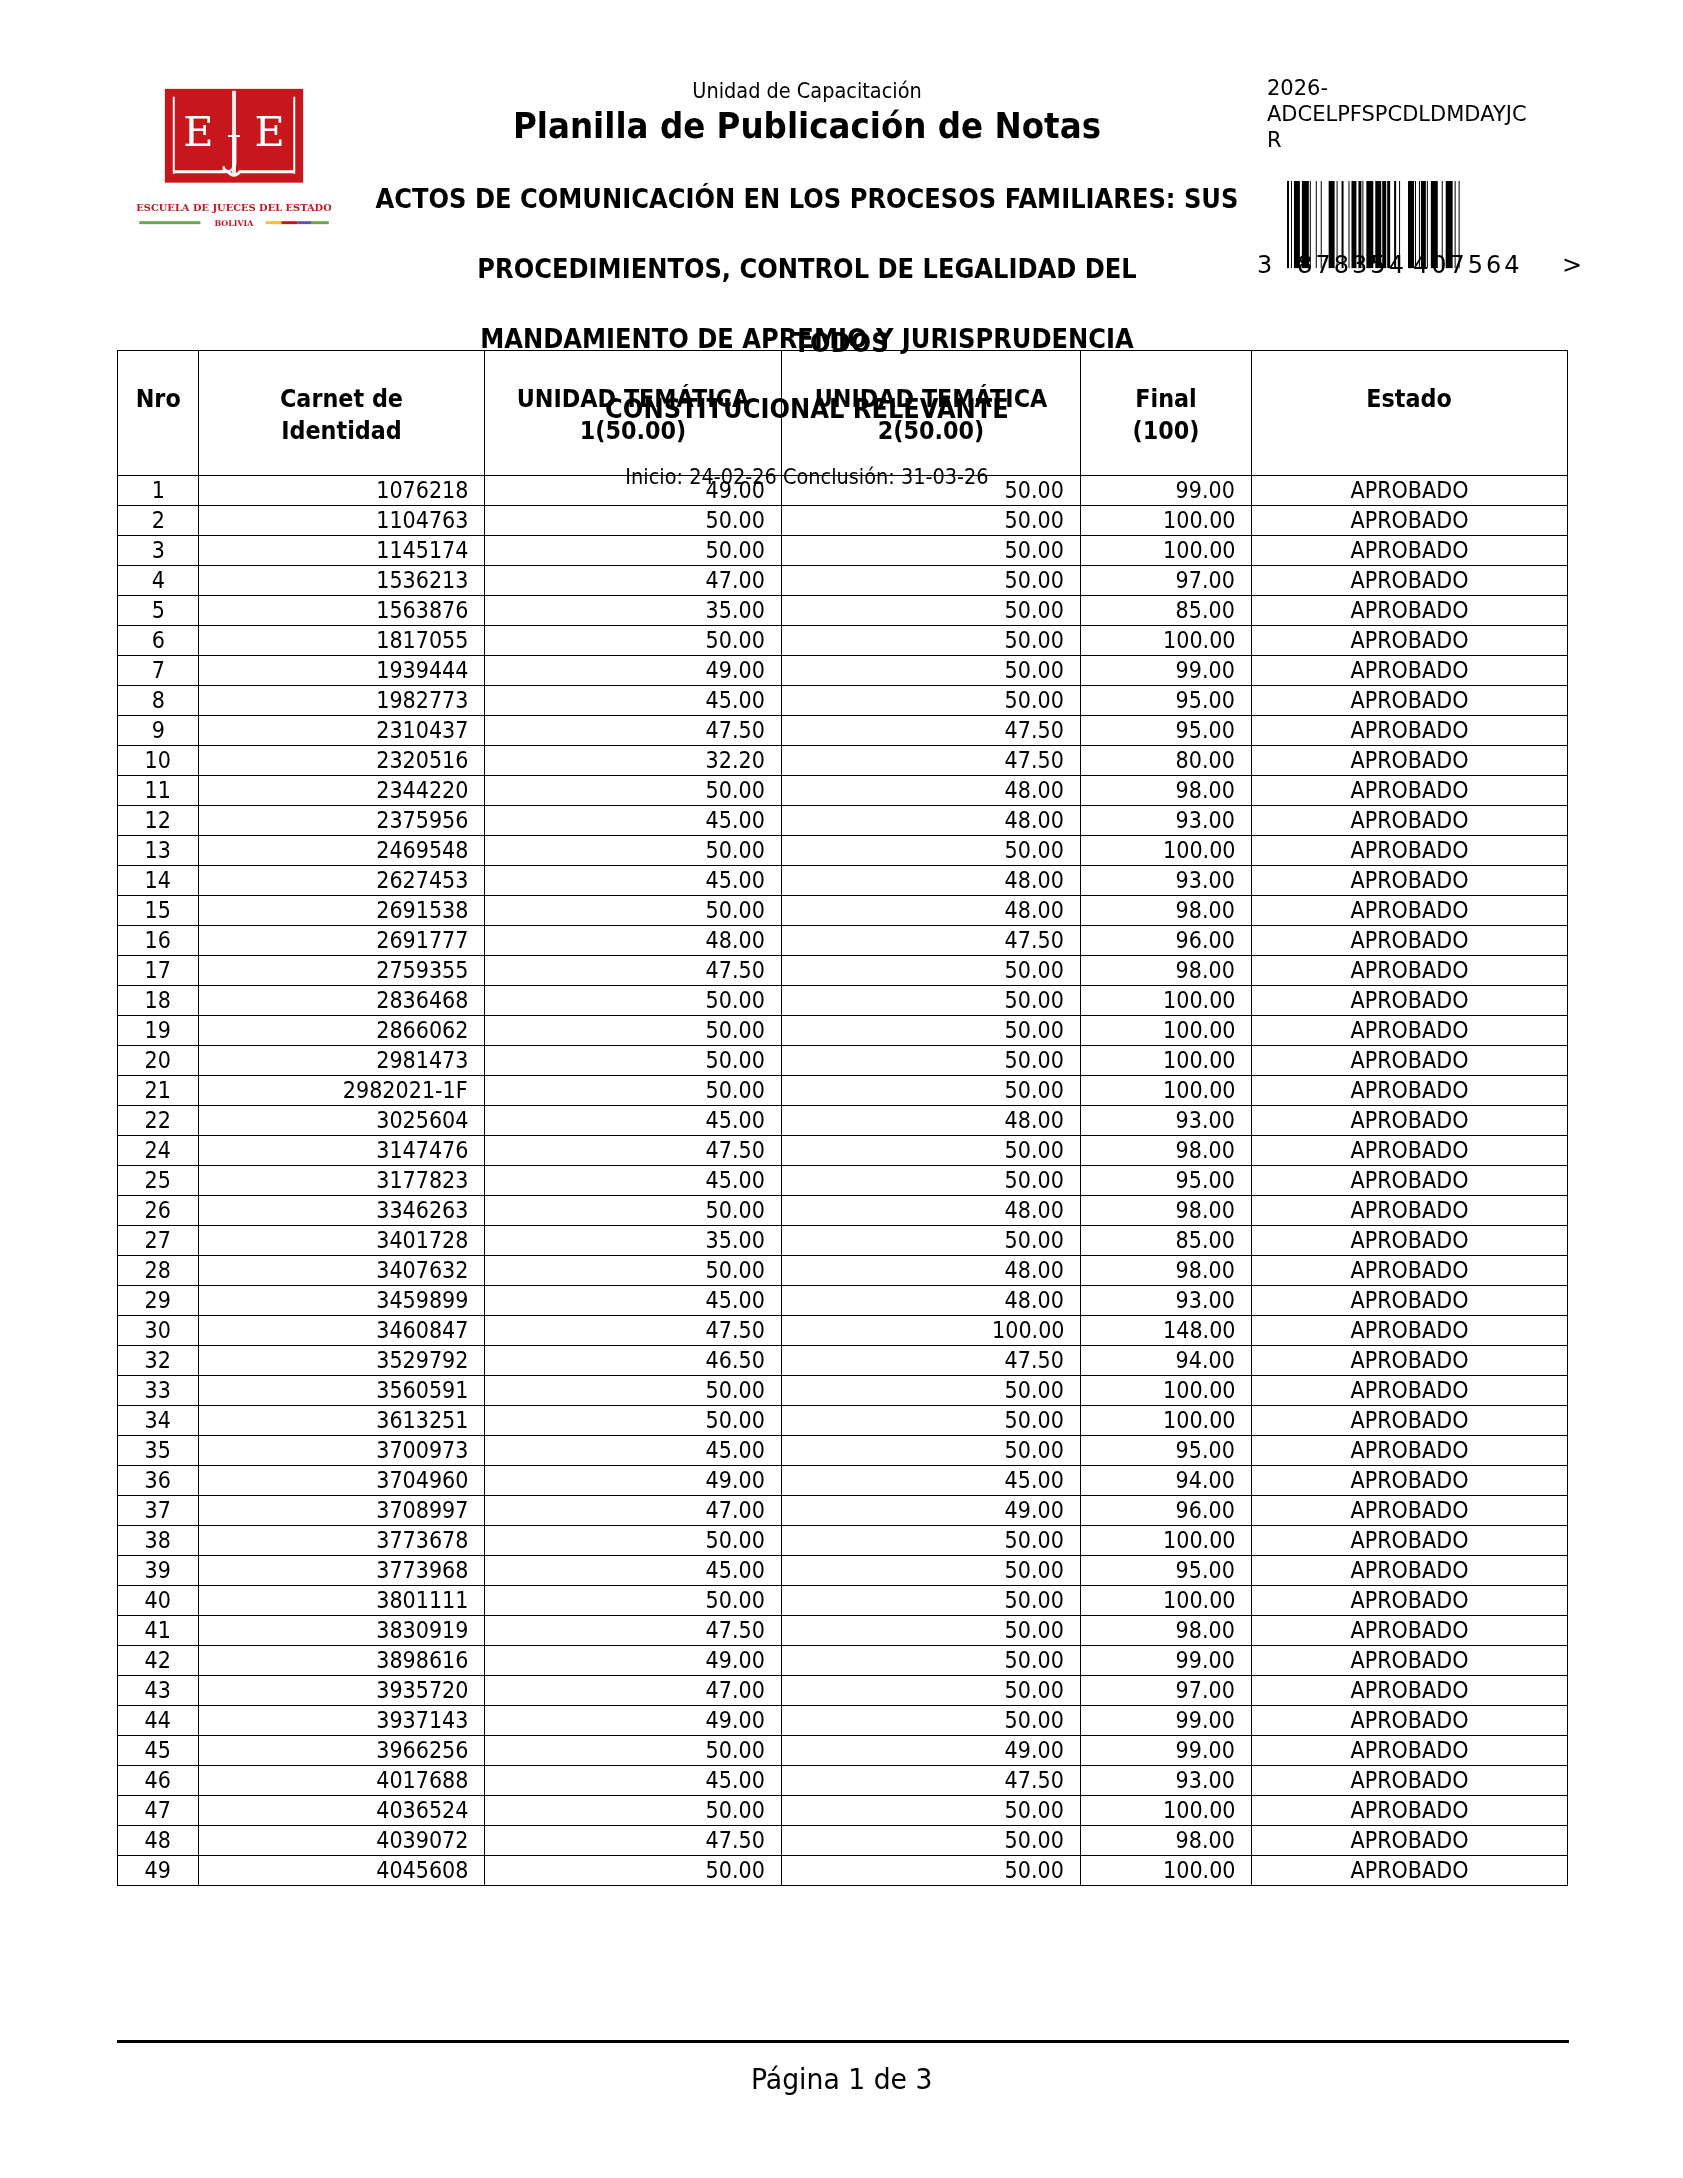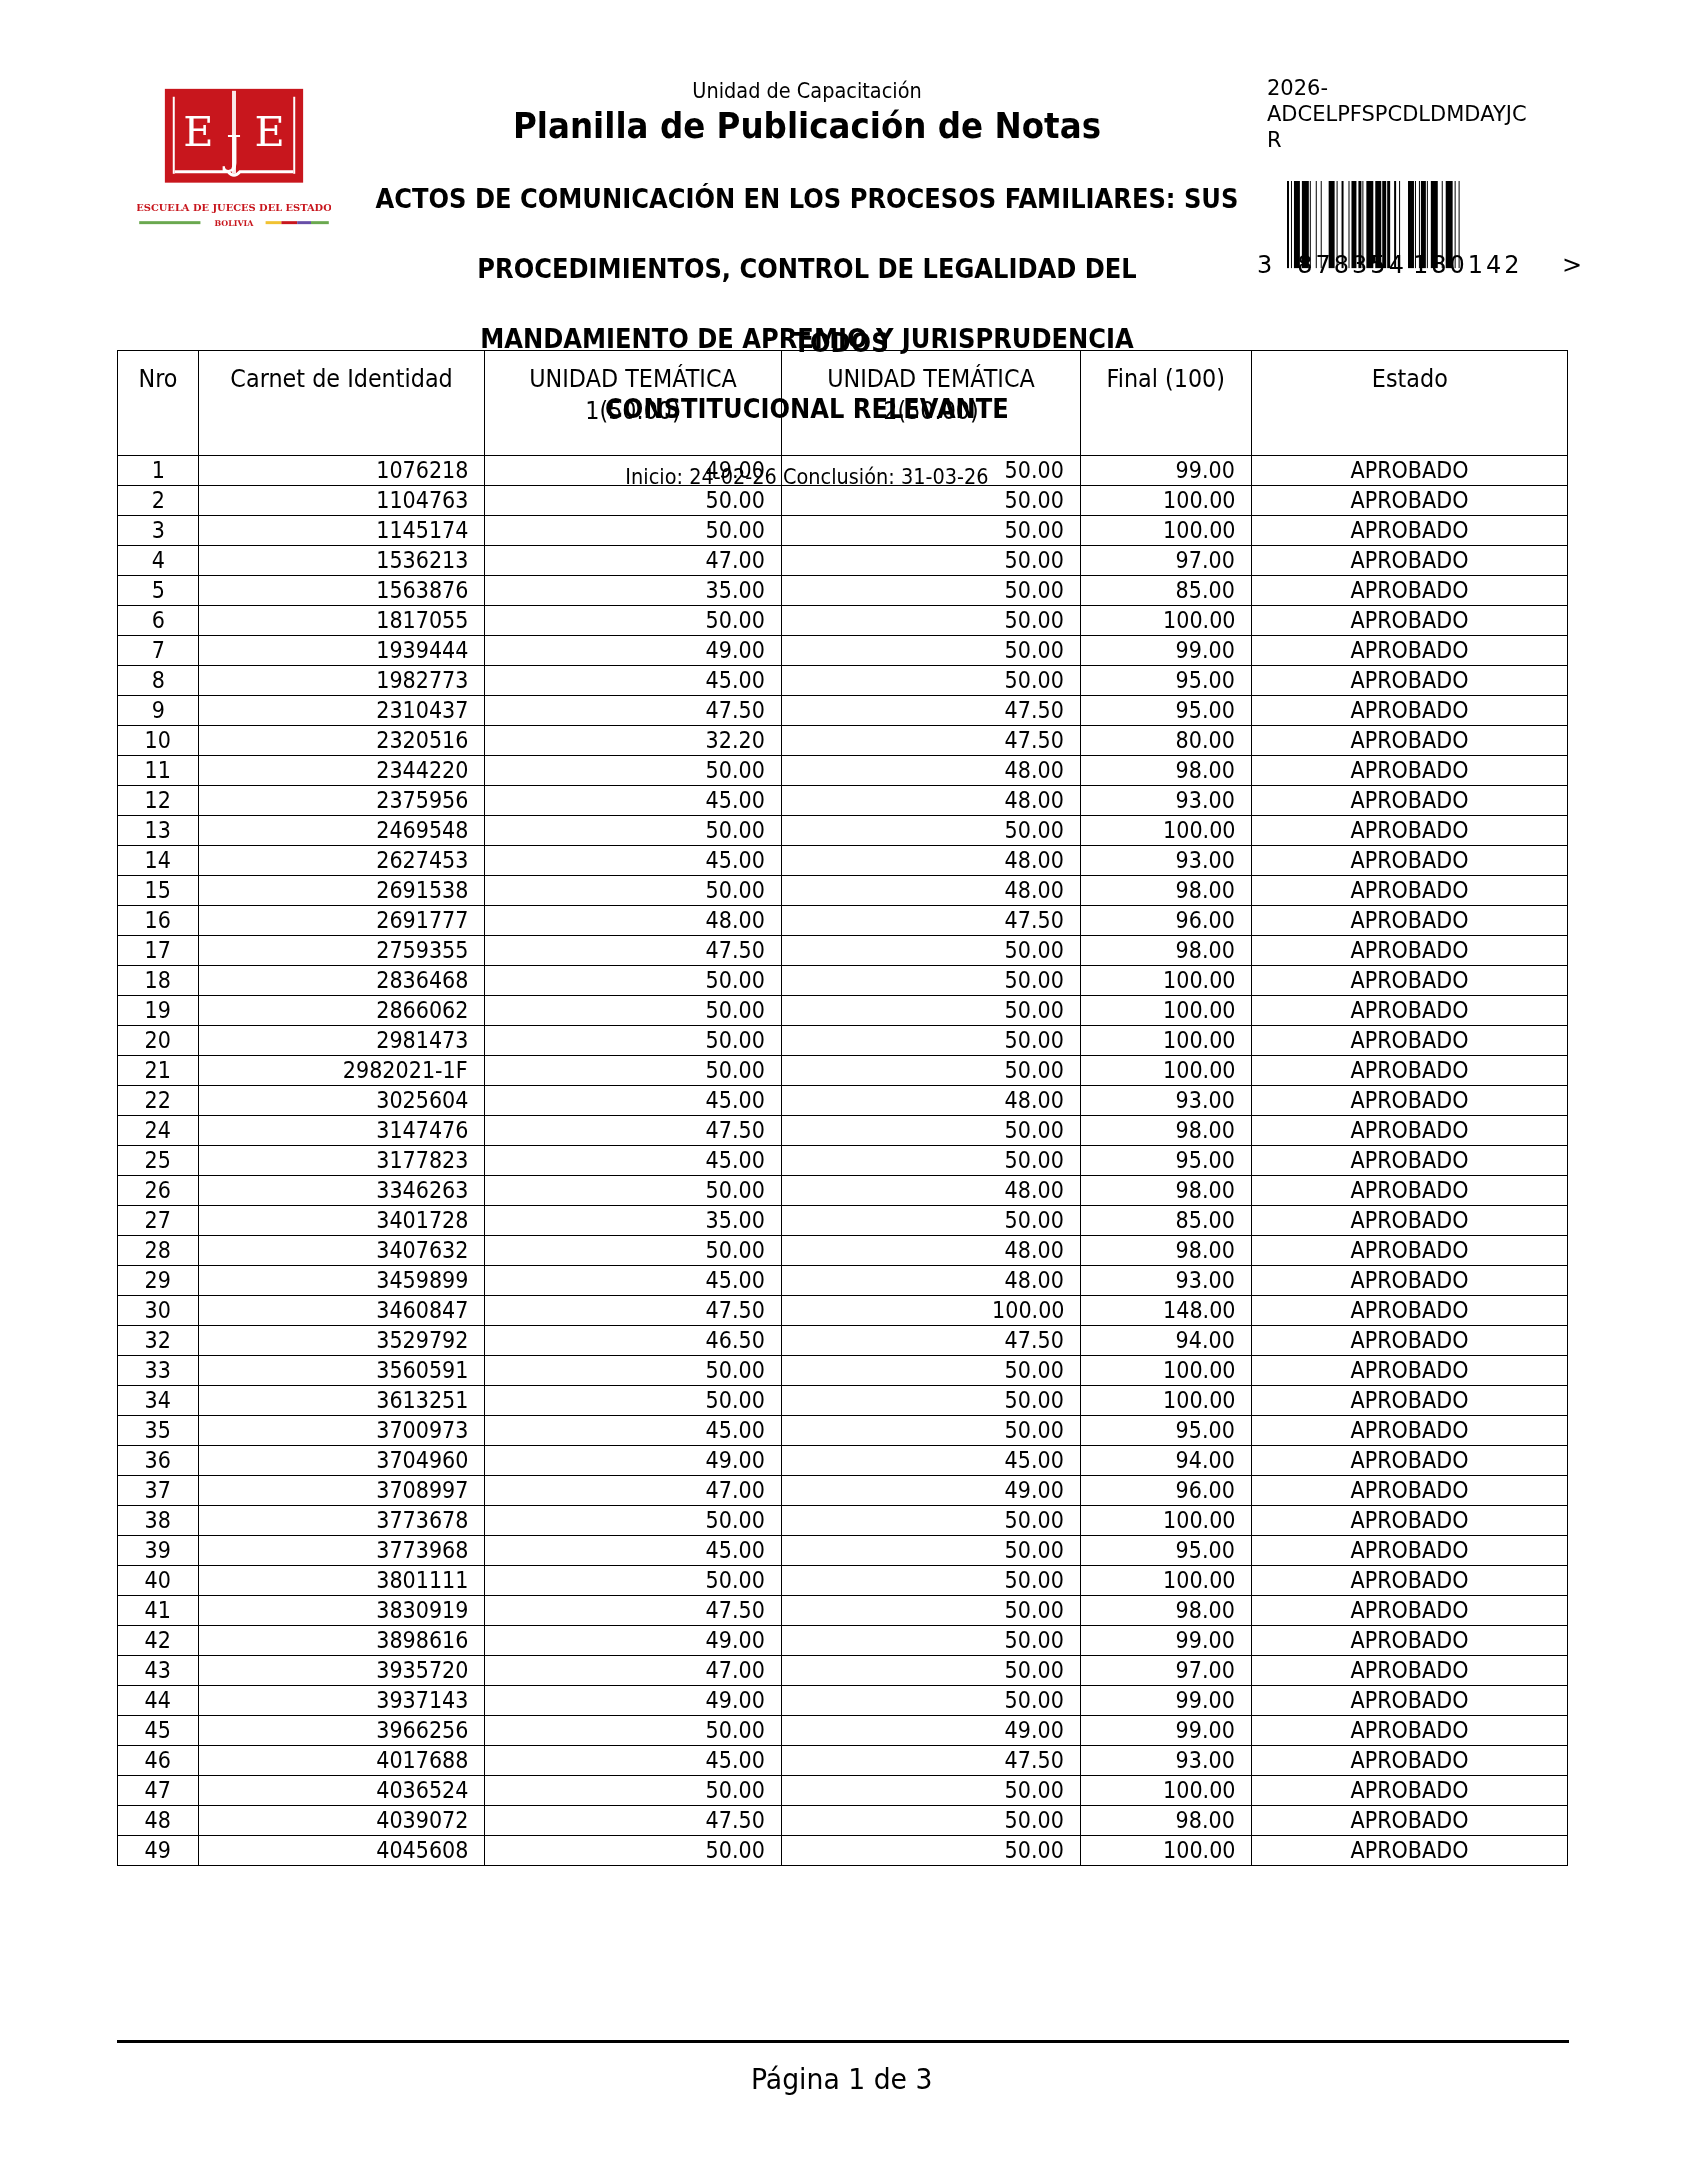--- a/index.html
+++ b/index.html
@@ -11,21 +11,21 @@
   .course { font-size:26px; font-weight:bold; line-height:35px; width:960px; margin:0 auto; transform:scaleX(0.93); white-space:pre-line; }
   .course .l1 { display:block; white-space:nowrap; overflow:hidden; }
   .dates { font-size:21px; line-height:30px; transform:scaleX(0.92); }
   .todos { position:absolute; left:762px; top:327px; width:158px; text-align:center; font-size:26px; font-weight:bold; line-height:32px; transform:scaleX(0.93); }
   .code { position:absolute; right:119px; top:75px; width:297px; font-size:21px; line-height:26px; word-break:break-all; }
   .barcode { position:absolute; left:1287px; top:181px; width:246px; height:99px; }
   .bar-digits { position:absolute; left:1257px; top:250px; font-size:24px; line-height:30px; letter-spacing:3px; font-family:"DejaVu Sans", sans-serif; }
   .bar-arrow { position:absolute; left:1562px; top:250px; font-size:24px; line-height:30px; }
   table.grades { position:absolute; left:117px; top:350px; width:1450px; border-collapse:collapse; table-layout:fixed; }
   table.grades th, table.grades td { border:1.5px solid #000; padding:0 16px; }
-  table.grades th { height:92px; font-size:24px; font-weight:normal; vertical-align:top; padding-top:12px; text-align:center; line-height:32px; }
+  table.grades th { height:92px; font-size:24px; font-weight:bold; vertical-align:top; padding-top:32px; text-align:center; line-height:32px; }
   table.grades th span { display:inline-block; transform:scaleX(0.93); }
   table.grades td { height:29px; font-size:23px; line-height:29px; white-space:nowrap; overflow:hidden; }
   table.grades td span { display:inline-block; transform:scaleX(0.9); }
   td.num { text-align:right; }
   td.num span { transform-origin:right center; }
   td.ctr { text-align:center; }
   td.nro { text-align:center; }
   .footer-line { position:absolute; left:117px; top:2040px; width:1452px; height:3px; background:#000; }
   .page { position:absolute; left:0; width:1683px; top:2063px; text-align:center; font-size:29px; line-height:32px; }
   .page span { display:inline-block; transform:scaleX(0.92); }
@@ -100,21 +100,21 @@
       <rect x="135" y="0" width="5" height="88"></rect>
       <rect x="141" y="0" width="1" height="88"></rect>
       <rect x="145" y="0" width="7" height="88"></rect>
       <rect x="156" y="0" width="1" height="88"></rect>
       <rect x="160" y="0" width="7" height="88"></rect>
       <rect x="169" y="0" width="1" height="88"></rect>
       <rect x="173" y="0" width="1" height="88"></rect>
     </g>
 </svg>
 <div class="bar-digits">
-  <span>3</span><span style="display:inline-block;width:22px"></span><span>878354</span><span style="display:inline-block;width:6px"></span><span>180142</span>
+  <span>3</span><span style="display:inline-block;width:22px"></span><span>878354</span><span style="display:inline-block;width:6px"></span><span>407564</span>
 </div>
 <div class="bar-arrow">&gt;</div>
 
 <div class="todos">TODOS</div>
 
 <table class="grades">
   <colgroup>
     <col style="width:81px">
       <col style="width:286px">
       <col style="width:297px">

